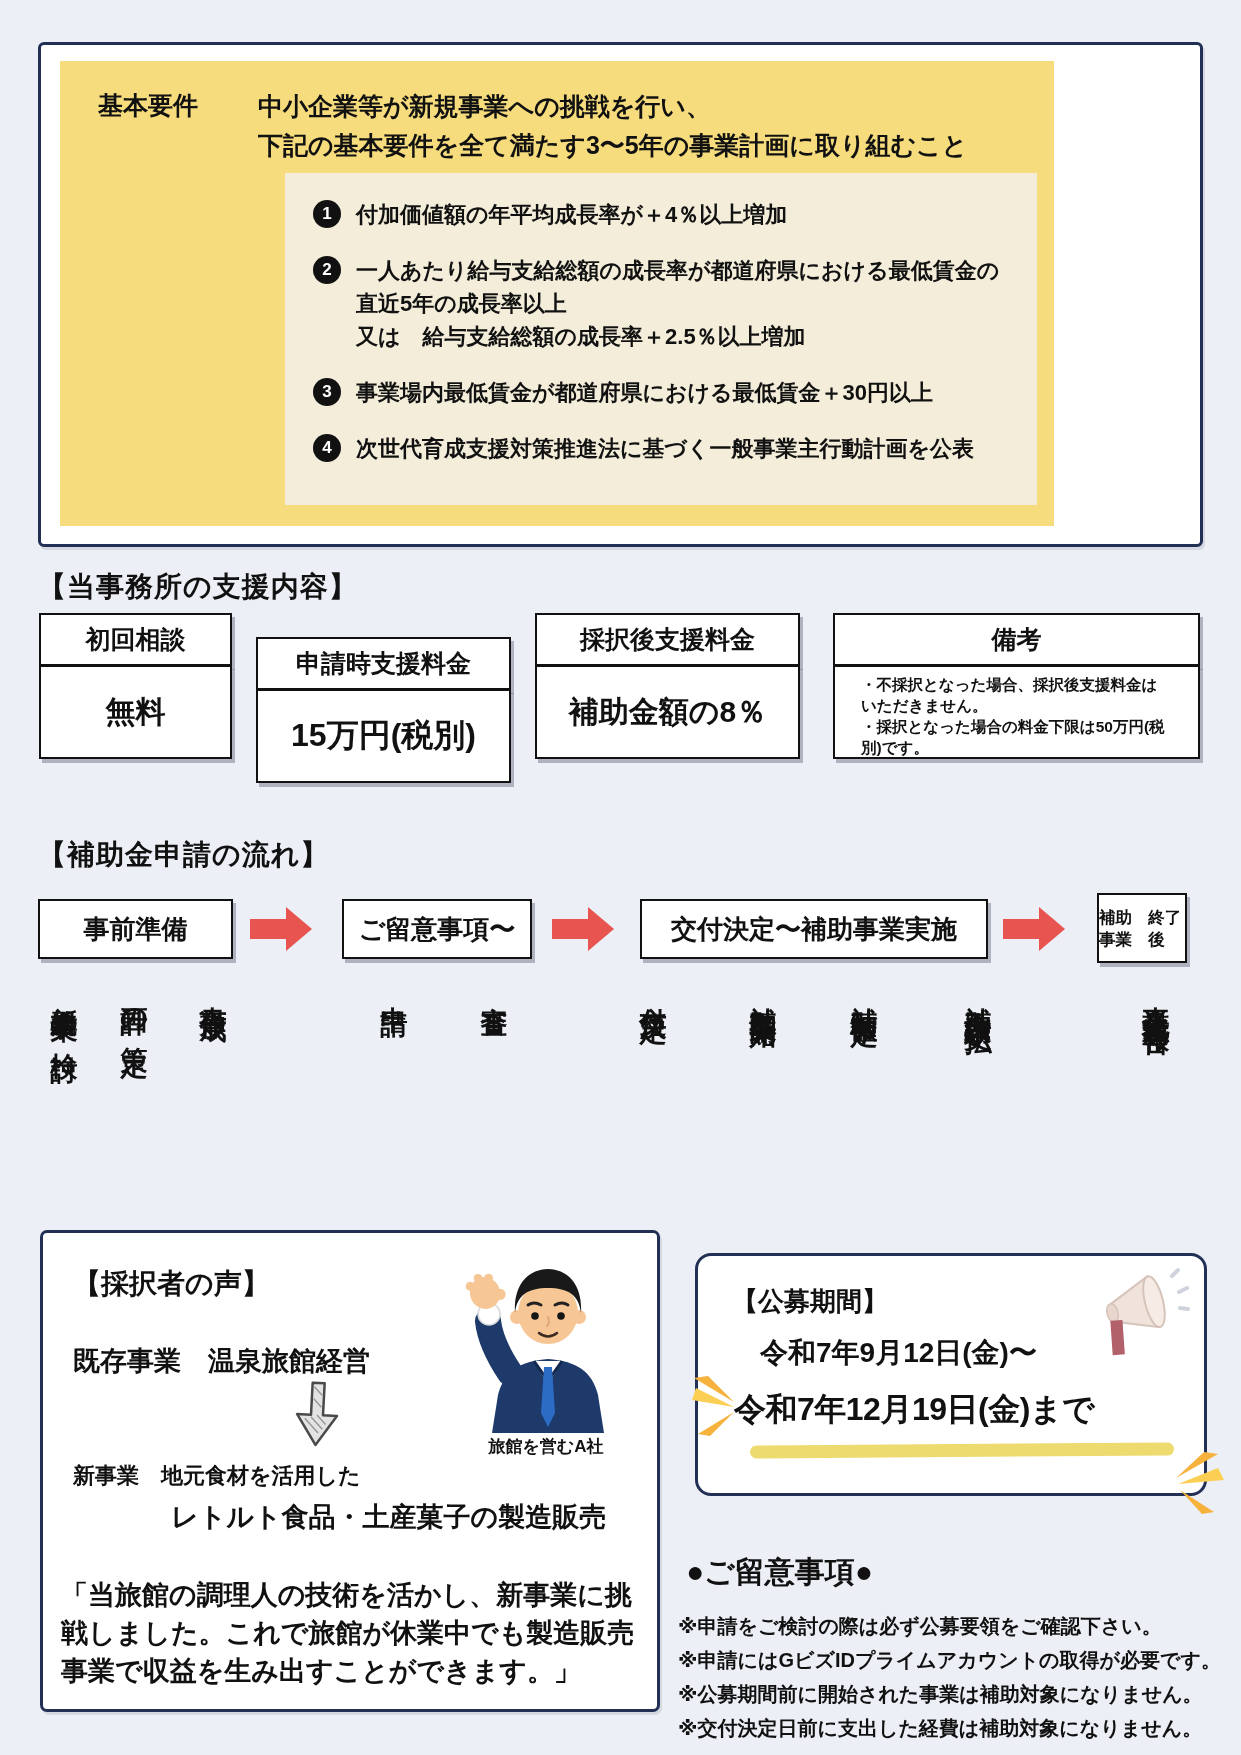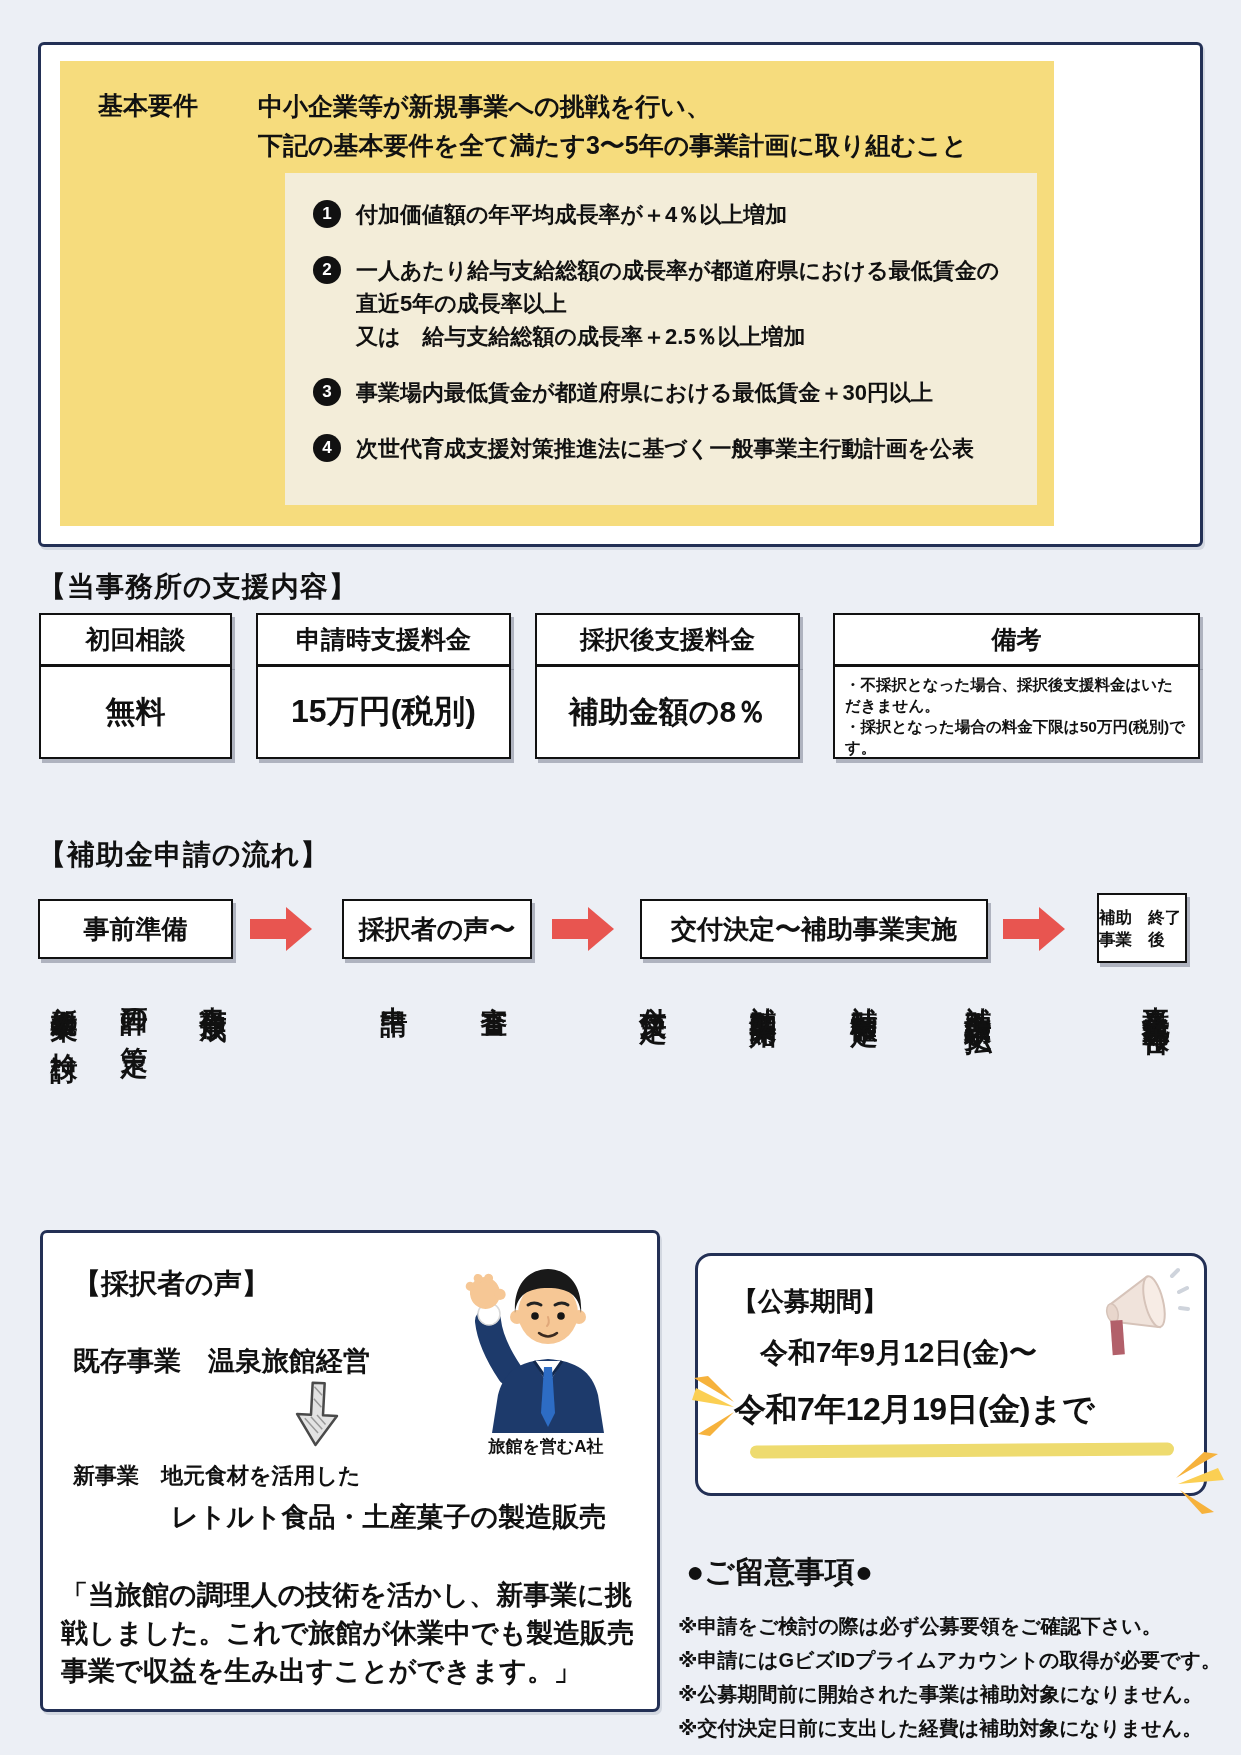--- a/index.html
+++ b/index.html
@@ -26,30 +26,30 @@
     display: flex; align-items: center; justify-content: center; font-size: 17px; margin-top: 2px; }
 
   
   .sec-heading { position: absolute; font-size: 28px; letter-spacing: 1px; }
   .support-heading { left: 38px; top: 568px; }
   .flow-heading { left: 38px; top: 836px; }
 
   
   .support-col { position: absolute; top: 613px; }
   .sc1 { left: 39px;  width: 193px; }
-  .sc2 { left: 256px; width: 255px; }
+  .sc2 { left: 256px; width: 255px; margin-top: 24px; }
   .sc3 { left: 535px; width: 265px; }
   .sc4 { left: 833px; width: 367px; }
   .cell { border: 2.5px solid #111; background: #fff; display: flex; align-items: center; justify-content: center;
     box-shadow: 3px 4px 0 rgba(125,130,145,.55); }
   .cell.head { height: 53px; font-size: 25px; }
   .cell.val  { height: 94px; margin-top: -1px; font-size: 30px; }
   .sc2 .cell.val { font-size: 32px; }
   .cell.notes { height: 94px; margin-top: -1px; flex-direction: column; align-items: flex-start;
-    justify-content: flex-start; padding: 8px 10px; font-size: 15.5px; line-height: 1.35; }
+    justify-content: flex-start; padding: 8px 26px; font-size: 15.5px; line-height: 1.35; }
 
   
   .flow-box { position: absolute; top: 899px; height: 60px; border: 2.5px solid #111; background: #fff;
     display: flex; align-items: center; justify-content: center; font-size: 26px;
     box-shadow: 3px 4px 0 rgba(125,130,145,.55); }
   .fb1 { left: 38px;  width: 195px; }
   .fb2 { left: 342px; width: 190px; }
   .fb3 { left: 640px; width: 348px; }
   .fb4 { left: 1097px; top: 893px; width: 90px; height: 70px; font-size: 16.5px; flex-direction: row; line-height: 1.35; }
   .flow-arrow { position: absolute; top: 907px; width: 64px; height: 44px; }
@@ -158,21 +158,21 @@
     </div>
   </div>
 
   <h2 class="sec-heading flow-heading">【補助金申請の流れ】</h2>
 
   <div class="flow-box fb1">事前準備</div>
   <div class="flow-arrow fa1">
       <span class="shaft"></span>
       <span class="head"></span>
     </div>
-  <div class="flow-box fb2">採択者の声〜</div>
+  <div class="flow-box fb2">ご留意事項〜</div>
   <div class="flow-arrow fa2">
       <span class="shaft"></span>
       <span class="head"></span>
     </div>
   <div class="flow-box fb3">交付決定〜補助事業実施</div>
   <div class="flow-arrow fa3">
       <span class="shaft"></span>
       <span class="head"></span>
     </div>
   <div class="flow-box fb4">

